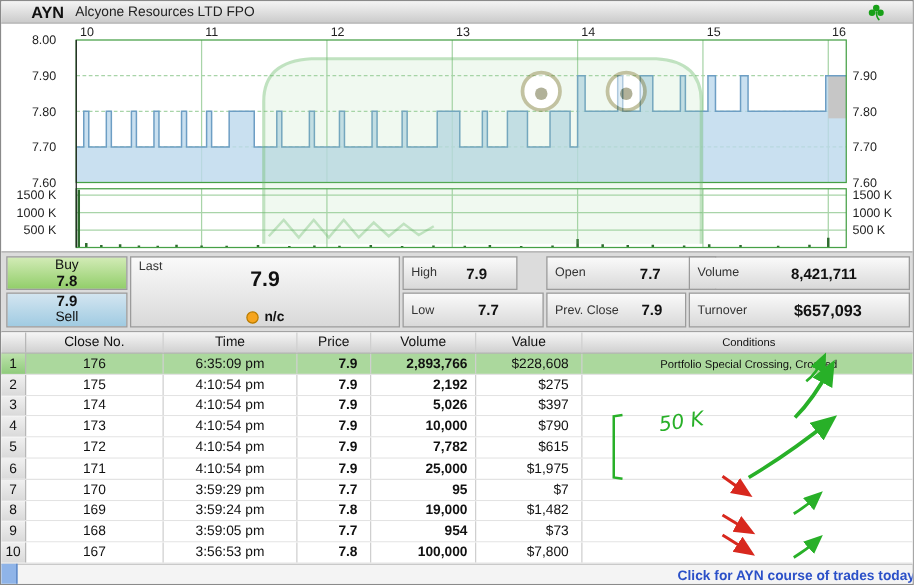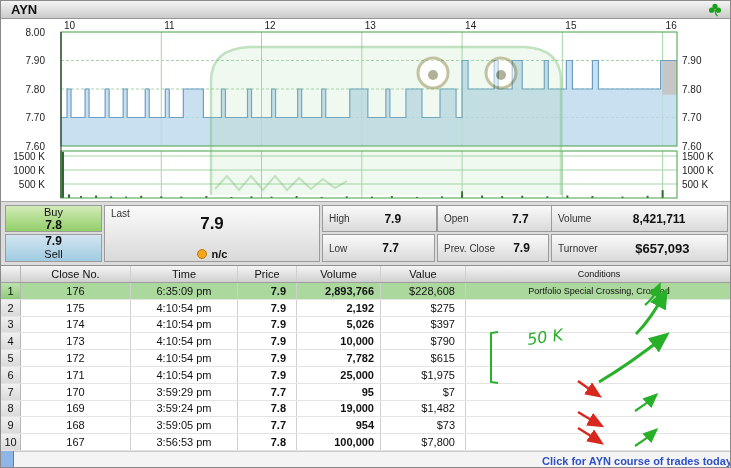--- a/index.html
+++ b/index.html
@@ -1,19 +1,19 @@
 <!DOCTYPE html>
 <html><head>
 <meta charset="utf-8">
 <style>
   *{margin:0;padding:0;box-sizing:border-box}
   body{font-family:"Liberation Sans",sans-serif;background:#fff}
   .app{position:relative;width:731px;height:468px;background:#fff;border:1px solid #8a8a8a;overflow:hidden;font-size:11px;color:#111}
   
-  .titlebar{position:absolute;left:0;top:0;width:731px;height:18px;background:linear-gradient(#f4f4f4,#cbcbcb);border-bottom:1px solid #979797;display:flex;align-items:center;gap:9px;padding:0 10px}
+  .titlebar{position:absolute;left:0;top:0;width:731px;height:18px;background:linear-gradient(#f4f4f4,#cbcbcb);border-bottom:1px solid #979797;display:flex;align-items:center;gap:9px;padding:0 24px}
   .ticker{font-weight:bold;font-size:13px}
   .name{font-size:11px;color:#222}
   .shamrock{margin-left:auto;display:flex;align-items:center}
   
   .chartwrap{position:absolute;left:0;top:18px;width:731px;height:182px;background:#fff}
   
   .quote{position:absolute;left:0;top:200px;width:731px;height:65px;background:#dcdcdc;border-top:1px solid #aaa;border-bottom:1px solid #8f8f8f}
   .qcell{position:absolute;border:1px solid #9b9b9b;background:linear-gradient(#fafafa,#d9d9d9);overflow:hidden}
   .buy{left:4px;top:3px;width:97px;height:27px;background:linear-gradient(#d2ebb6,#92ce6a);text-align:center}
   .sell{left:4px;top:32px;width:97px;height:28px;background:linear-gradient(#d3e5f0,#a0cbe2);text-align:center}
@@ -22,21 +22,21 @@
   .last{left:103px;top:3px;width:216px;height:57px;text-align:center}
   .corner{font-size:10px;color:#333;padding:2px 0 0 6px;text-align:left}
   .lastbig{font-size:17px;font-weight:bold;line-height:17px;margin-top:-4px}
   .ncrow{display:flex;align-items:center;justify-content:center;gap:5px;margin-top:16px}
   .dot{width:10px;height:10px;border-radius:50%;background:#f6a51f;border:1px solid #b97c00;display:inline-block}
   .nc{font-weight:bold;font-size:11px}
   .qtime{font-size:9px;color:#444;margin-top:0px}
   .pair{display:flex;align-items:center;height:100%}
   .pair .plbl{font-size:10px;color:#333;padding-left:6px;white-space:nowrap}
   .pair .pval{flex:1;text-align:center;font-weight:bold;font-size:12px}
-  .high{left:321px;top:3px;width:115px;height:27px}
+  .high{left:321px;top:3px;width:92px;height:27px}
   .low{left:321px;top:32px;width:113px;height:28px}
   .open{left:436px;top:3px;width:136px;height:27px}
   .pclose{left:436px;top:32px;width:112px;height:28px}
   .vol{left:550px;top:3px;width:177px;height:27px}
   .turn{left:550px;top:32px;width:177px;height:28px}
   .turn .pval{font-size:13px}
   
   .trades{position:absolute;left:0;top:265px;width:731px;height:185px;background:#fff;font-size:11px}
   .thead{display:flex;height:17px;background:linear-gradient(#f5f5f5,#d0d0d0);border-bottom:1px solid #9d9d9d}
   .thead .tc{padding:0;font-weight:normal;justify-content:center;background:none}
@@ -63,20 +63,21 @@
   .ab{stroke:#28b028;stroke-width:2;fill:none}
   .note{fill:#28b028;font-size:16px;font-style:italic;font-family:"DejaVu Sans",sans-serif}
 </style>
 </head>
 <body>
 
 <div class="app">
 
   <div class="titlebar">
     <span class="ticker">AYN</span>
+    <span class="name">Alcyone Resources LTD FPO</span>
     <span class="shamrock">
       <svg width="14" height="14" viewBox="0 0 14 14">
         <circle cx="7" cy="3.4" r="2.6" fill="#18a018"></circle>
         <circle cx="3.6" cy="7.2" r="2.6" fill="#18a018"></circle>
         <circle cx="10.4" cy="7.2" r="2.6" fill="#18a018"></circle>
         <path d="M7 6 Q7 11 9.5 13" stroke="#18a018" stroke-width="1.3" fill="none"></path>
       </svg>
     </span>
   </div>
 

